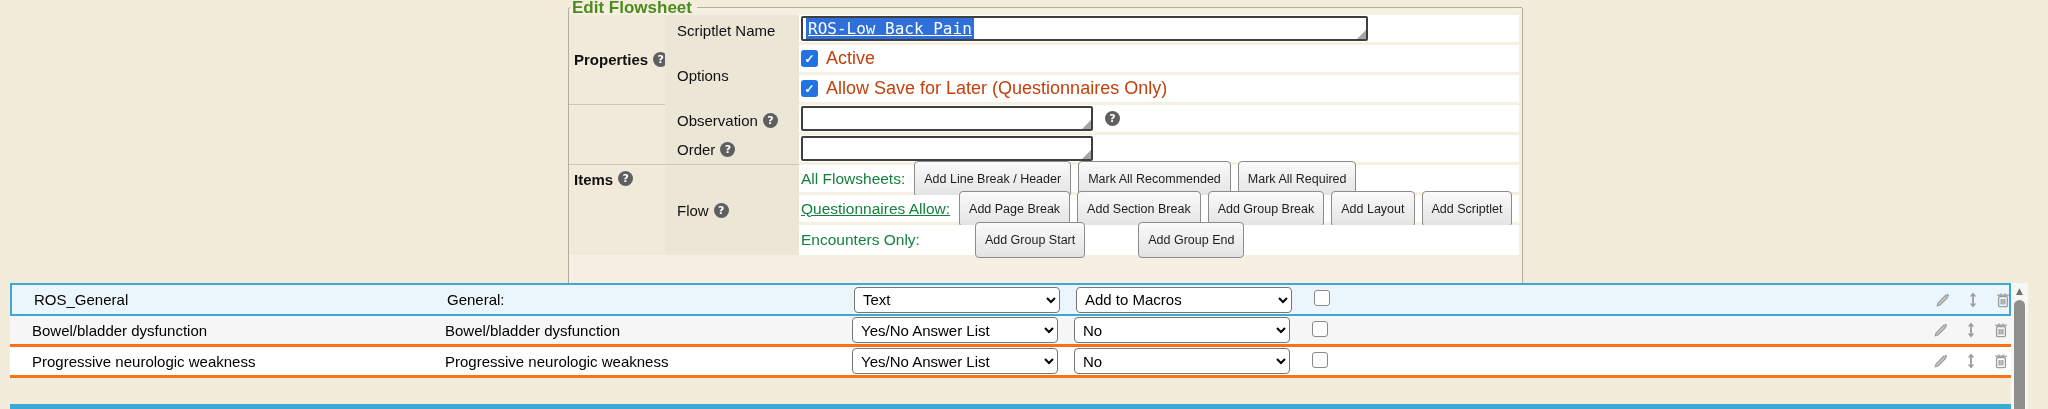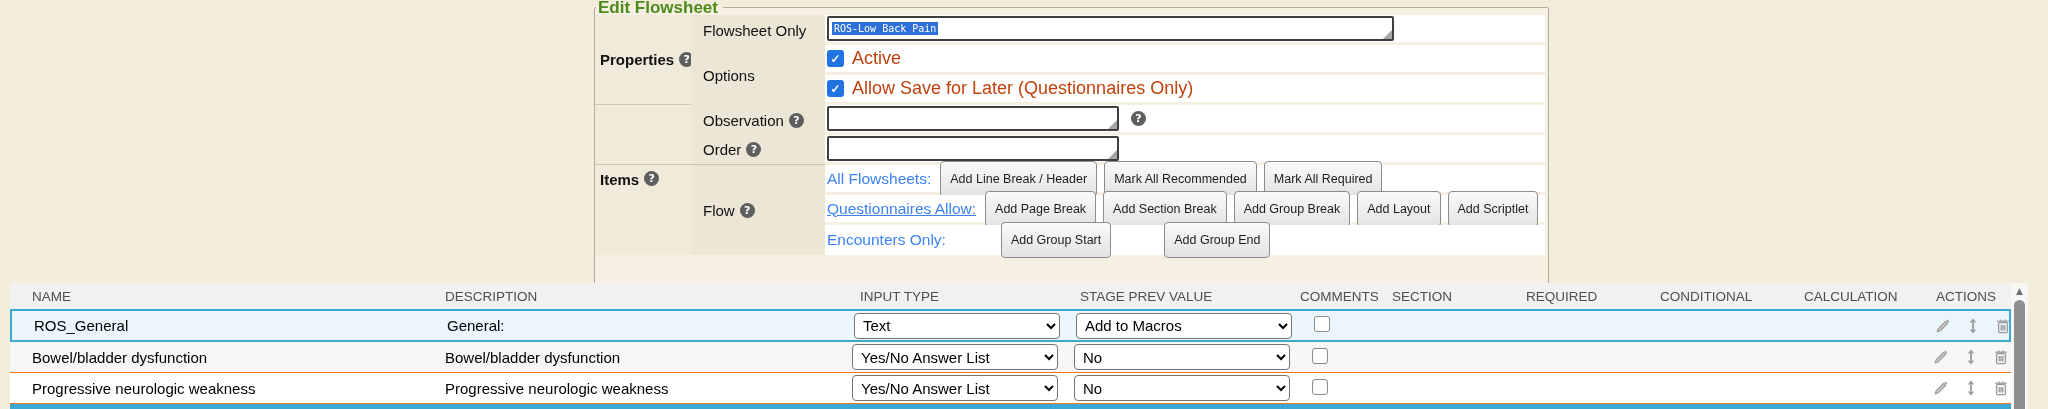--- a/index.html
+++ b/index.html
@@ -2,21 +2,21 @@
 <html><head>
 <meta charset="utf-8">
 <style>
   html,body{margin:0;padding:0;}
   body{
     width:2048px;height:409px;position:relative;overflow:hidden;
     background:#F2ECDB;font-family:"Liberation Sans",sans-serif;
   }
   
   fieldset.editpanel{
-    position:absolute;left:594px;top:0;width:872px;height:323px;
+    position:absolute;left:568px;top:0;width:872px;height:323px;
     box-sizing:border-box;margin:0;padding:0 3px 3px 0;
     border:1px solid #B3AD9E;border-radius:2px;background:#F5F0E1;
   }
   legend.ptitle{
     color:#4C8B1D;font-weight:bold;font-size:17px;line-height:15px;
     padding:0 5px 0 2px;margin-left:1px;
   }
   .form-grid{display:grid;grid-template-columns:96px 134px 1fr;grid-auto-rows:30px;}
   .lc{background:#F0EADA;display:flex;align-items:center;padding-left:5px;gap:5px;
       font-weight:bold;font-size:15px;color:#111;white-space:nowrap;}
@@ -39,29 +39,29 @@
     width:15px;height:15px;min-width:15px;border-radius:50%;background:#5F5F5F;color:#FFF;
     font-size:11px;font-weight:bold;display:inline-flex;align-items:center;justify-content:center;
     font-family:"DejaVu Sans",sans-serif;
   }
   .fta{position:relative;background:#fff;border:2px solid #3F3F3F;border-radius:2px;
        height:21px;display:flex;align-items:center;padding:0 3px;box-sizing:content-box;}
   .fta .grip{position:absolute;right:0;bottom:0;width:0;height:0;
        border-left:9px solid transparent;border-bottom:9px solid #A5A5A5;}
   .fta.namefield{width:557px;}
   .fta.smallfield{width:282px;}
-  .seltext{font-family:"DejaVu Sans Mono",monospace;font-size:10px;
-       background:#2E6FD9;color:#fff;padding:1px 2px;white-space:pre;}
+  .seltext{font-family:"DejaVu Sans Mono",monospace;font-size:16px;
+       background:#2E6FD9;color:#fff;padding:1px 2px;white-space:pre;text-decoration:underline;}
   .checkbox{box-sizing:border-box;border-radius:3px;display:inline-flex;
        align-items:center;justify-content:center;}
   .checkbox.checked{width:17px;height:17px;background:#2273E2;color:#fff;
        font-size:12px;font-weight:bold;}
   .checkbox.un{width:16px;height:16px;border:1.5px solid #8A8A8A;background:#fff;}
   .cblabel{margin-left:8px;font-size:18px;color:#c2410c;}
-  .flowlabel{font-size:15.5px;color:#3b82f6;margin-right:9px;white-space:nowrap;}
+  .flowlabel{font-size:15.5px;color:#15803d;margin-right:9px;white-space:nowrap;}
   .flowlabel.underline{text-decoration:underline;}
   .btn{font-family:"Liberation Sans",sans-serif;font-size:12.5px;color:#1D1D1D;
        background:linear-gradient(#FAFAFA,#E3E3E3);border:1px solid #8C8C8C;border-radius:4px;
        padding:17px 9px;margin-right:7px;height:21px;display:inline-flex;align-items:center;
        white-space:nowrap;}
   
   .itemtable{position:absolute;left:10px;top:283px;width:2018px;height:126px;
      --cols:435px 405px 222px 222px 88px 132px 140px 148px 130px 1fr;}
   .tcontent{position:absolute;left:0;top:0;width:2001px;}
   .thead{display:grid;grid-template-columns:var(--cols);height:26px;background:#F1F1F1;
@@ -71,21 +71,21 @@
   .hcell:nth-child(3){padding-left:10px;}
   .hcell:nth-child(4){padding-left:8px;}
   .hcell:nth-child(5){padding-left:6px;}
   .hcell:nth-child(6){padding-left:10px;}
   .hcell:nth-child(7){padding-left:12px;}
   .hcell:nth-child(8){padding-left:6px;}
   .hcell:nth-child(9){padding-left:2px;}
   .hcell:nth-child(10){padding-left:4px;}
   .trow{display:grid;grid-template-columns:var(--cols);align-items:center;
      font-size:15px;color:#000;background:#fff;height:31px;box-sizing:border-box;
-     border-bottom:1px solid #f97316;}
+     border-bottom:3px solid #f97316;}
   .trow.sel{height:33px;border:2px solid #3CA8D4;background:#EBF6FC;}
   .trow.alt{background:#F6F6F6;}
   .td-name{padding-left:22px;white-space:nowrap;}
   .tsel{height:26px;font-size:15px;font-family:"Liberation Sans",sans-serif;color:#000;
      border:1px solid #767676;border-radius:4px;background:#fff;margin-left:2px;
      padding:0 2px 0 4px;}
   .tsel.w1{width:206px;}
   .tsel.w2{width:216px;}
   .td-comments{padding-left:18px;}
   .td-actions{display:flex;justify-content:flex-end;align-items:center;gap:12px;padding-right:5px;}
@@ -109,21 +109,21 @@
       <span>Properties</span>
       <span class="help">?</span>
     </div>
     <div class="lc empty1"></div>
     <div class="lc items">
       <span>Items</span>
       <span class="help">?</span>
     </div>
 
     <div class="l2 r1">
-      <span>Flowsheet Only</span>
+      <span>Scriptlet Name</span>
     </div>
     <div class="l2 opts">
       <span>Options</span>
     </div>
     <div class="l2 r4">
       <span>Observation</span>
       <span class="help">?</span>
     </div>
     <div class="l2 r5">
       <span>Order</span>
@@ -178,32 +178,20 @@
     <div class="crow flowrow last" style="grid-row:8">
         <span class="flowlabel">Encounters Only:</span>
         <button class="btn">Add Group Start</button>
         <button class="btn">Add Group End</button>
       </div>
   </div>
 </fieldset>
 
 <div class="itemtable">
   <div class="tcontent">
-    <div class="thead" id="thead">
-        <div class="hcell">NAME</div>
-        <div class="hcell">DESCRIPTION</div>
-        <div class="hcell">INPUT TYPE</div>
-        <div class="hcell">STAGE PREV VALUE</div>
-        <div class="hcell">COMMENTS</div>
-        <div class="hcell">SECTION</div>
-        <div class="hcell">REQUIRED</div>
-        <div class="hcell">CONDITIONAL</div>
-        <div class="hcell">CALCULATION</div>
-        <div class="hcell">ACTIONS</div>
-      </div>
     <div id="tbody">
         <div class="trow sel">
           <div class="td-name">ROS_General</div>
           <div class="td-desc">General:</div>
           <div class=""><select class="tsel w1"><option>Text</option></select></div>
           <div class=""><select class="tsel w2"><option>Add to Macros</option></select></div>
           <div class="td-comments"><span class="checkbox un"></span></div>
           <div class=""></div>
           <div class=""></div>
           <div class=""></div>

